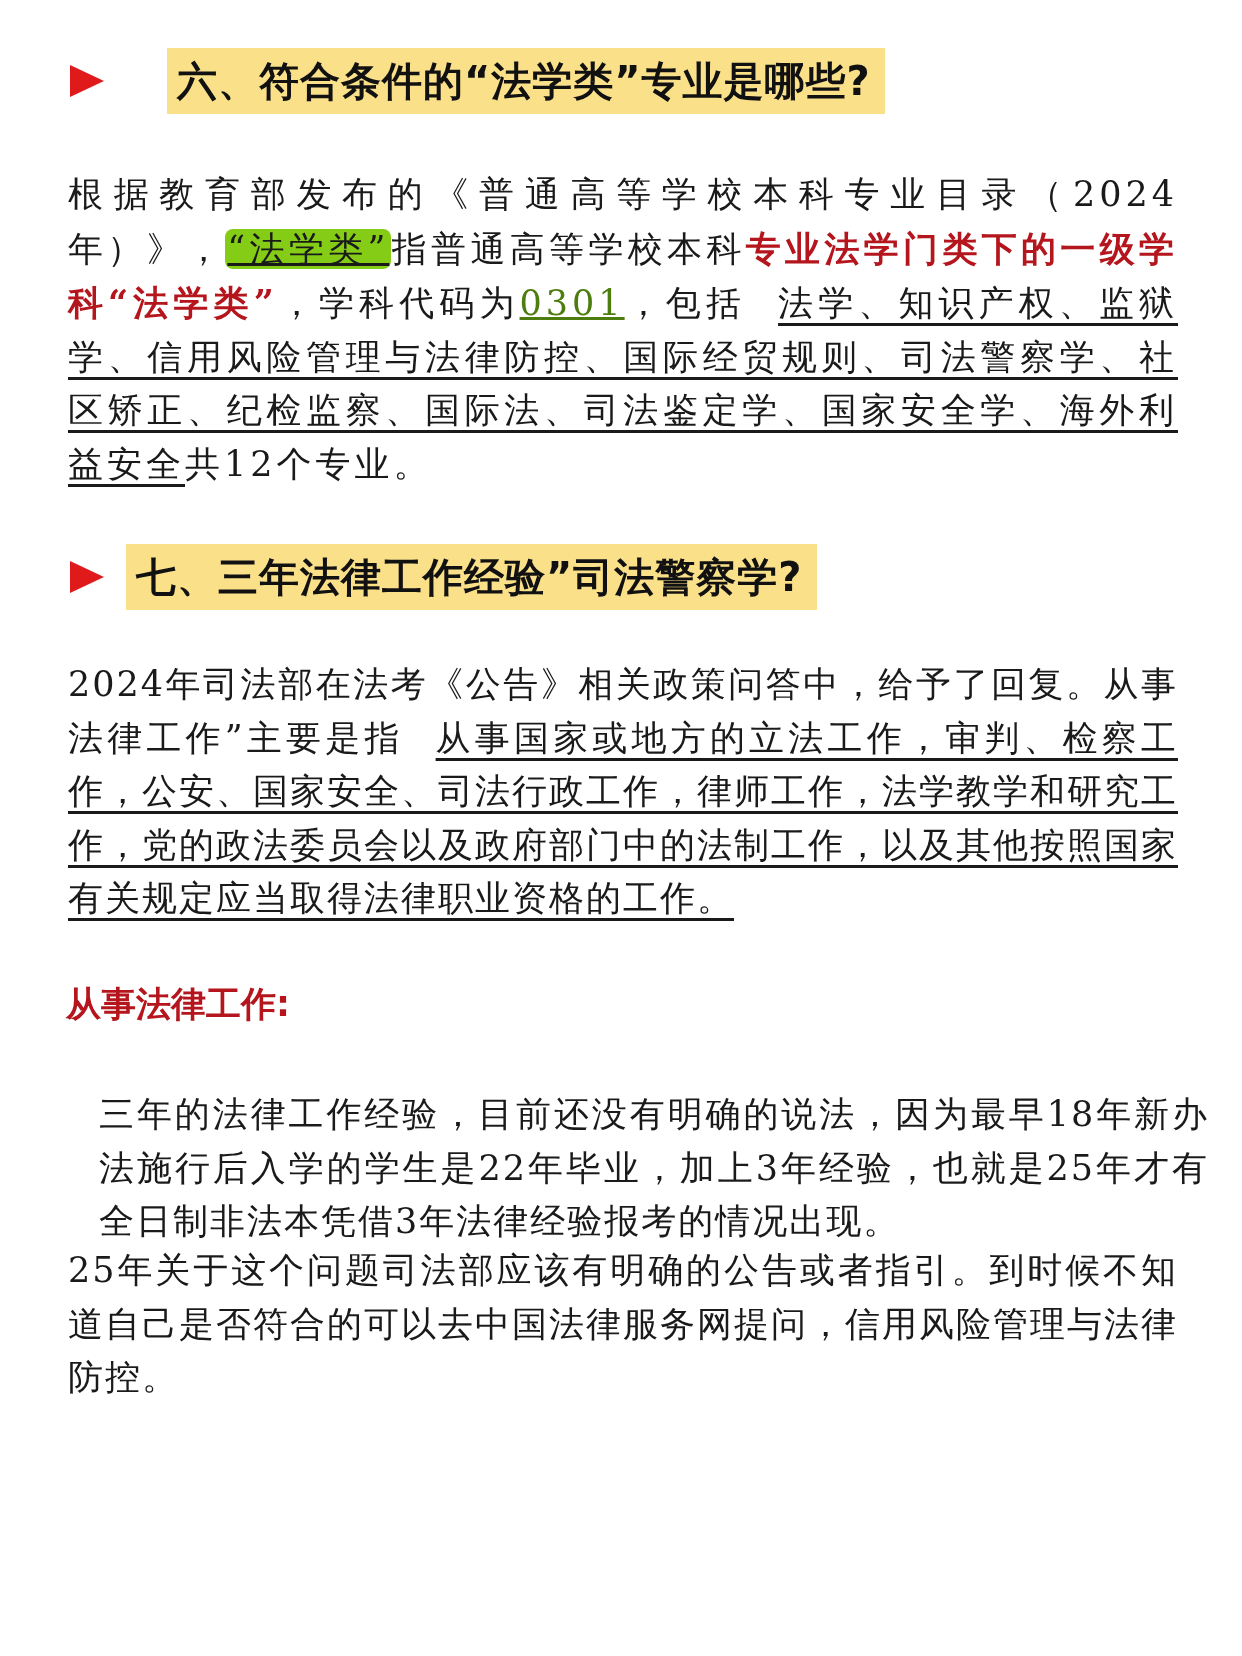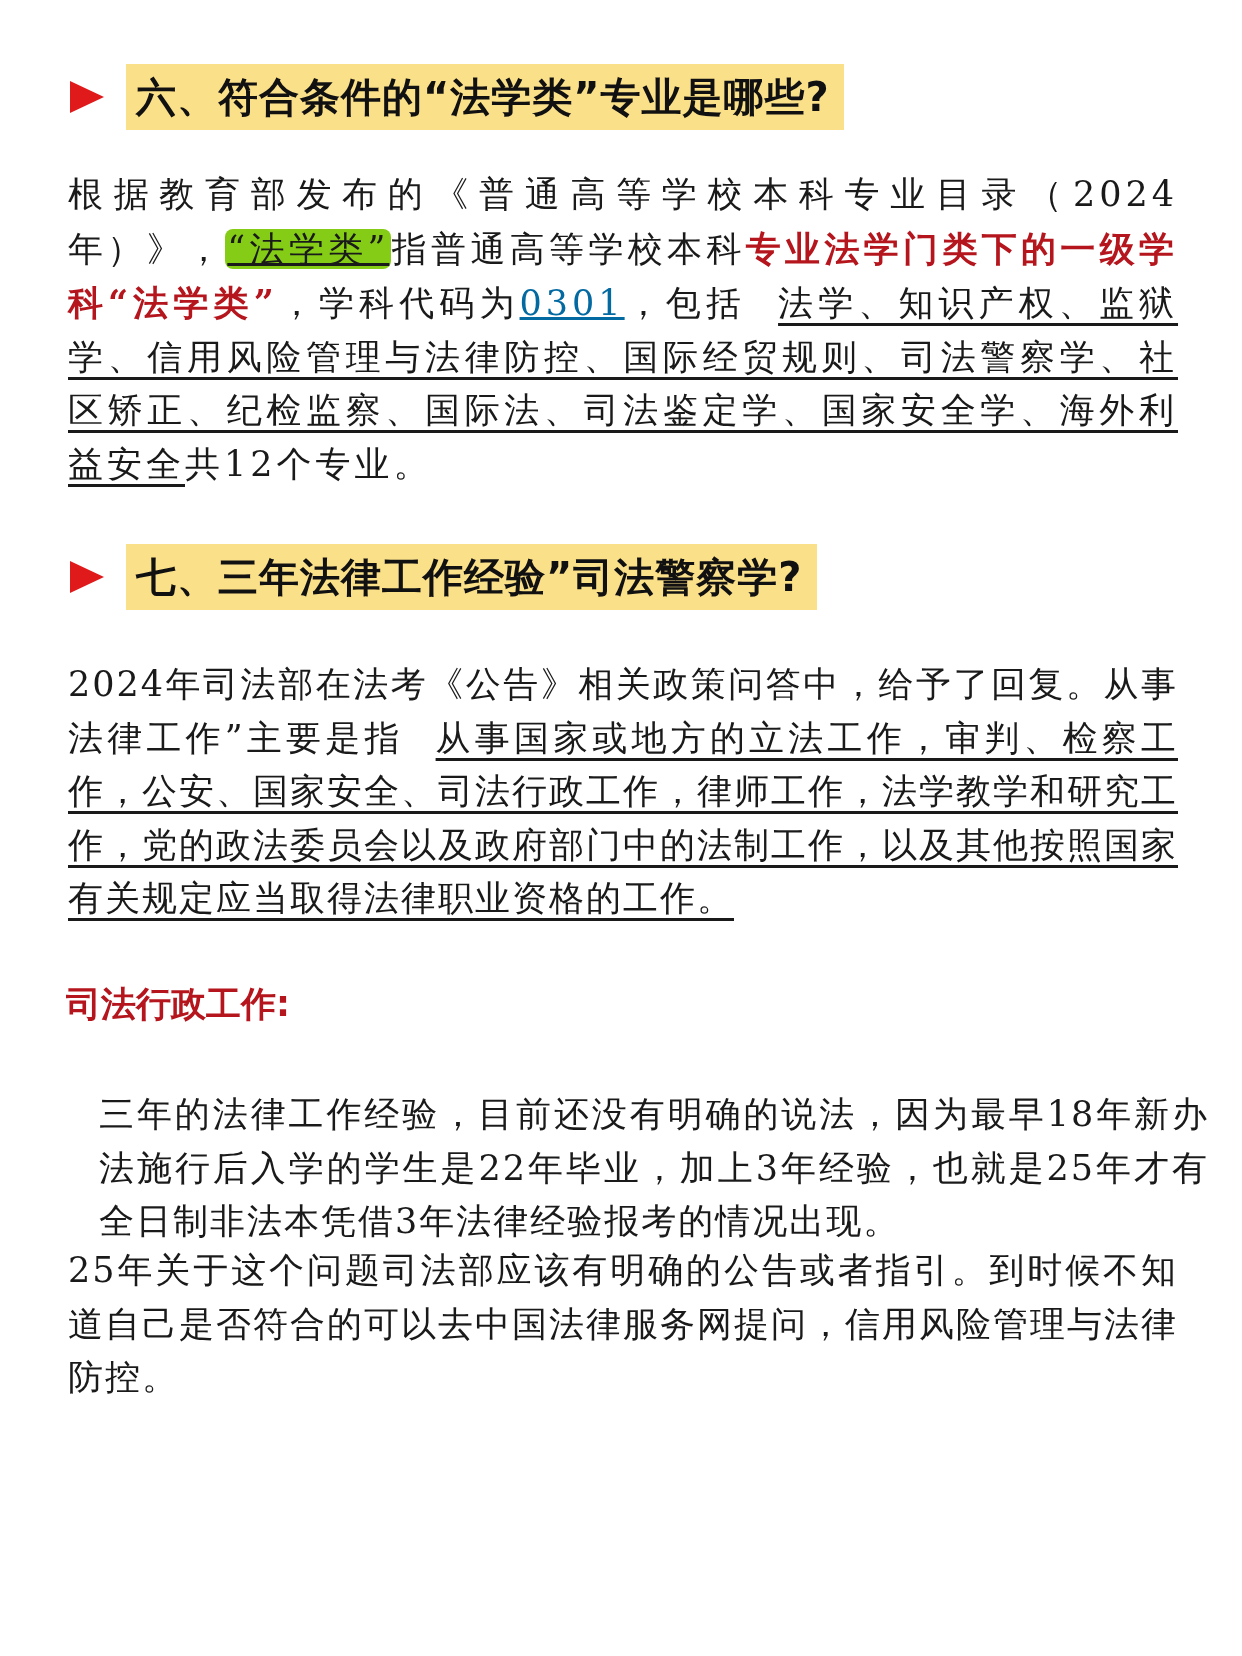--- a/index.html
+++ b/index.html
@@ -18,44 +18,44 @@
       font-family: "DejaVu Sans", "Liberation Sans", sans-serif; font-weight: bold;
       font-size: 40px; line-height: 58px; color: #111; letter-spacing: 1px;
     }
     .para {
       position: absolute; left: 68px; width: 1110px; font-size: 35px; line-height: 53.5px;
       text-align: justify; letter-spacing: 1px;
     }
     .para1 { top: 168px; letter-spacing: 4px; }
     .hl-blue { background: #84cc16; border-radius: 8px; padding: 0 2px; text-decoration: underline; }
     .red-bold { color: #b5161d; font-weight: bold; }
-    .red-ul { color: #0369a1; text-decoration: underline; text-decoration-thickness: 3px; }
+    .red-ul { color: #4d7c0f; text-decoration: underline; text-decoration-thickness: 3px; }
     .ul { text-decoration: underline; text-decoration-thickness: 3px; text-underline-offset: 8px; margin-left: 32px; }
     .para2 { top: 658px; letter-spacing: 2px; }
     .note-title {
       position: absolute; left: 66px; top: 978px; font-size: 35px; line-height: 52px;
       color: #b5161d; font-weight: bold; font-family: "DejaVu Sans", "Liberation Sans", sans-serif;
     }
     .para3 { top: 1088px; letter-spacing: 2px; margin-left: 31px; }
     .para4 { top: 1244px; letter-spacing: 2px; }
   </style>
 </head>
 <body>
 
-<div class="heading-row" style="top:64px;">
+<div class="heading-row" style="top:48px;gap:41px;">
   <span class="arrow"></span>
   <span class="heading-bar">六、符合条件的“法学类”专业是哪些?</span>
 </div>
 
 <div class="para para1"><span>根据教育部发布的《普通高等学校本科专业目录（2024年）》，</span><span class="hl-blue">“法学类”</span><span>指普通高等学校本科</span><span class="red-bold">专业法学门类下的一级学科“法学类”</span><span>，学科代码为</span><span class="red-ul">0301</span><span>，包括</span><span class="ul">法学、知识产权、监狱学、信用风险管理与法律防控、国际经贸规则、司法警察学、社区矫正、纪检监察、国际法、司法鉴定学、国家安全学、海外利益安全</span><span>共12个专业。</span></div>
 
 <div class="heading-row" style="top:544px;">
   <span class="arrow"></span>
   <span class="heading-bar">七、三年法律工作经验”司法警察学?</span>
 </div>
 
 <div class="para para2"><span>2024年司法部在法考《公告》相关政策问答中，给予了回复。从事法律工作”主要是指</span><span class="ul">从事国家或地方的立法工作，审判、检察工作，公安、国家安全、司法行政工作，律师工作，法学教学和研究工作，党的政法委员会以及政府部门中的法制工作，以及其他按照国家有关规定应当取得法律职业资格的工作。</span></div>
 
-<div class="note-title">司法行政工作:</div>
+<div class="note-title">从事法律工作:</div>
 
 <div class="para para3">三年的法律工作经验，目前还没有明确的说法，因为最早18年新办法施行后入学的学生是22年毕业，加上3年经验，也就是25年才有全日制非法本凭借3年法律经验报考的情况出现。</div>
 
 <div class="para para4">25年关于这个问题司法部应该有明确的公告或者指引。到时候不知道自己是否符合的可以去中国法律服务网提问，信用风险管理与法律防控。</div>
 
 </body></html>

